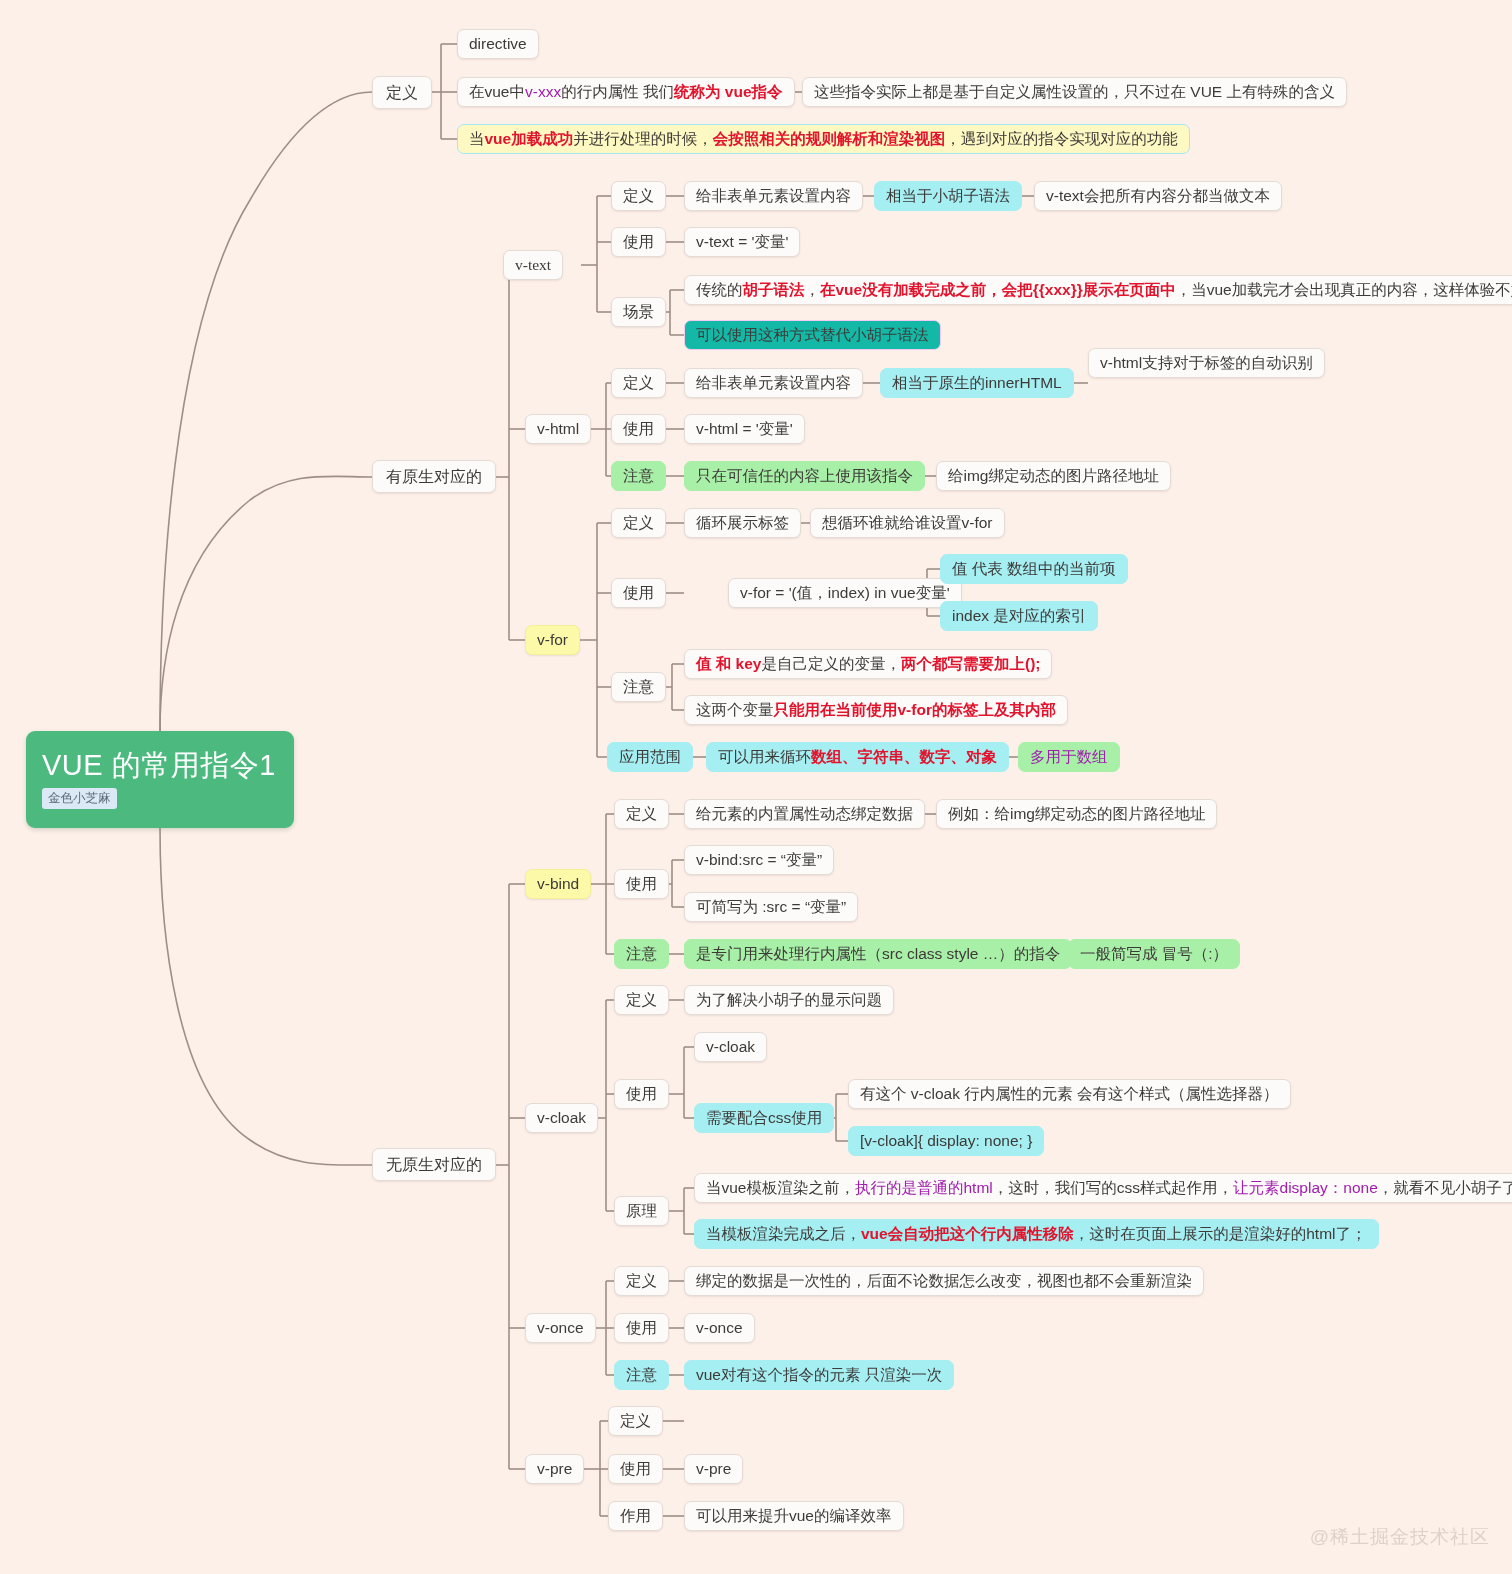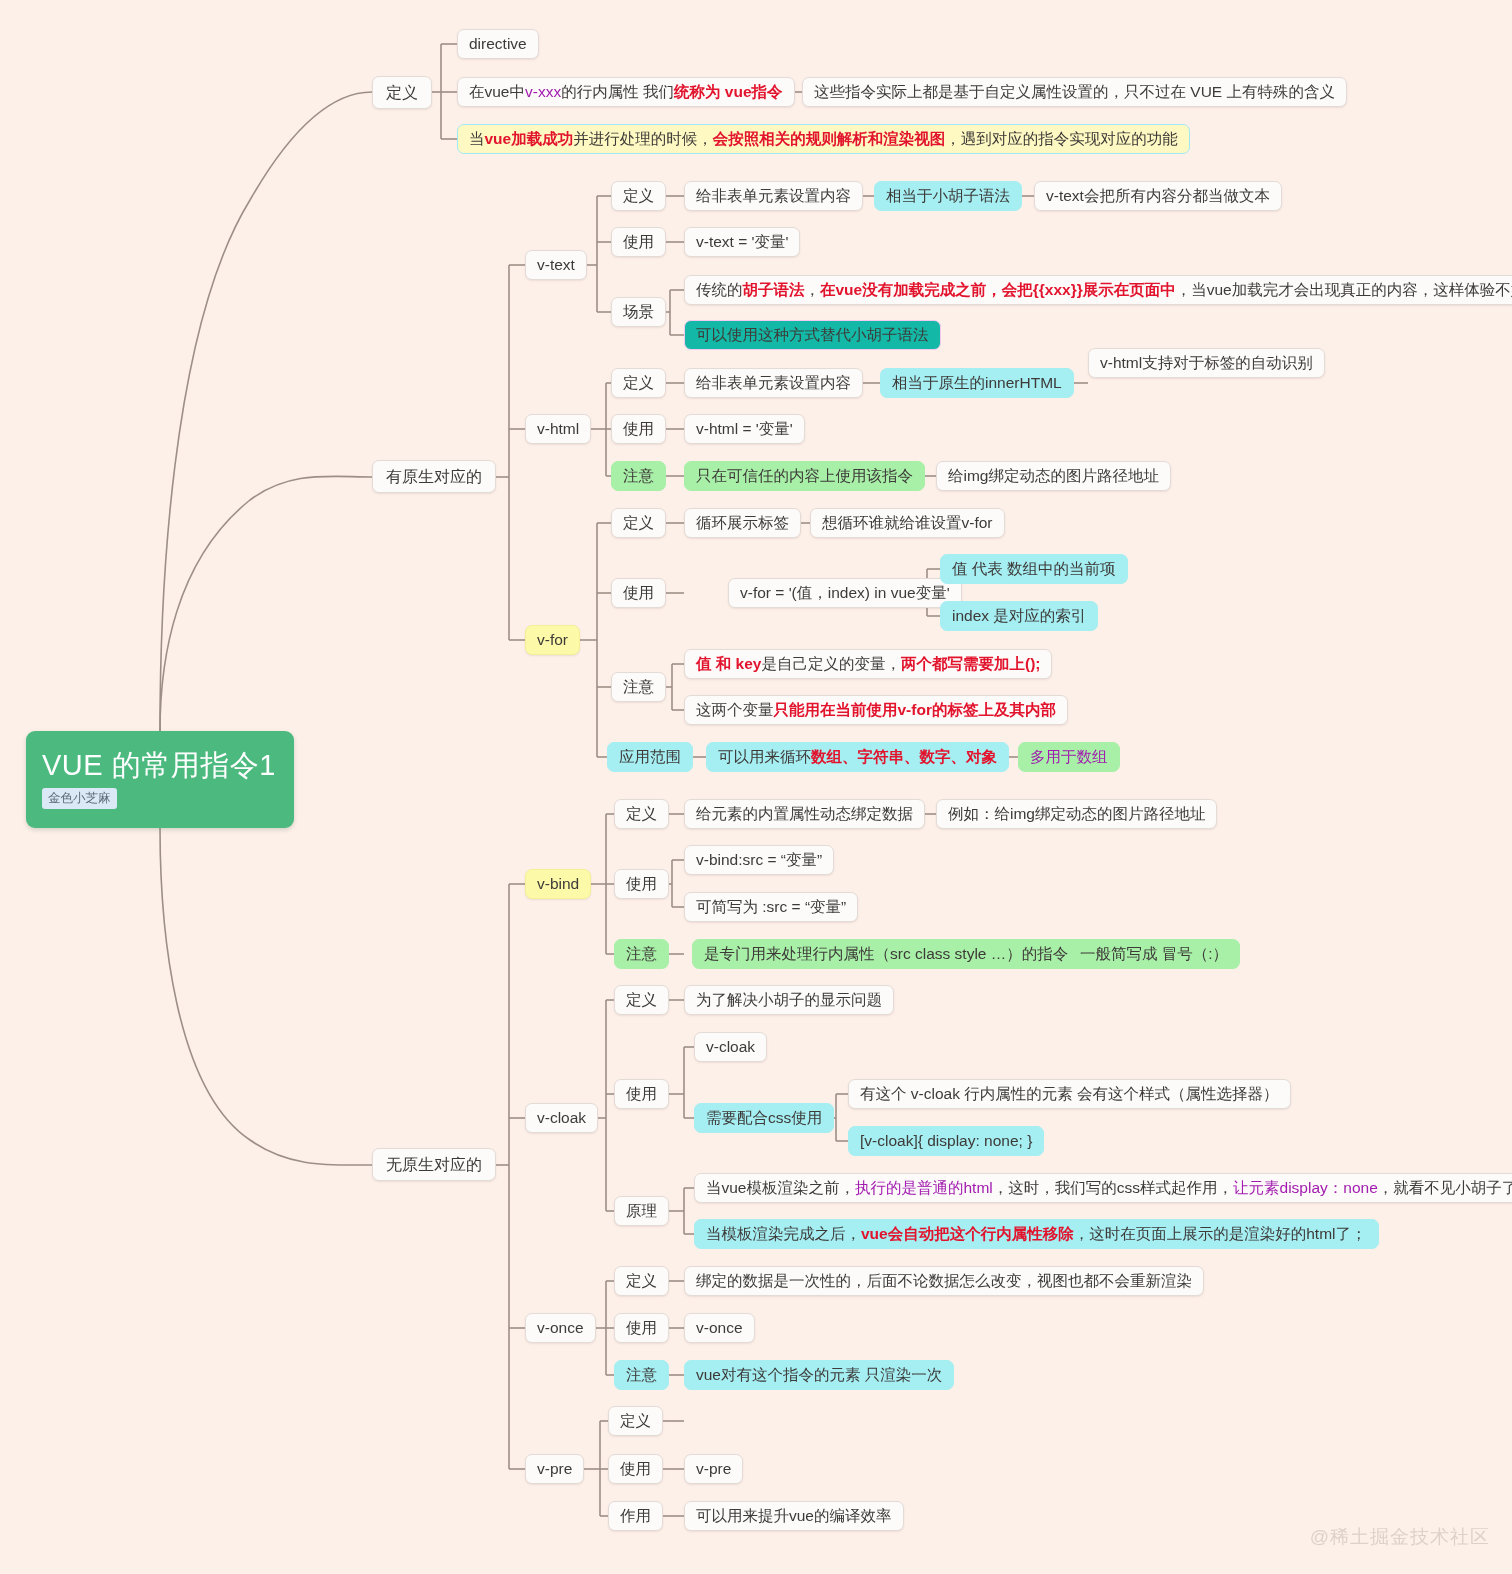--- a/index.html
+++ b/index.html
@@ -200,21 +200,21 @@
   </div>
 
   <div class="node big" style="left:372px;top:76px;">定义</div>
   <div class="node" style="left:457px;top:29px;">directive</div>
   <div class="node" style="left:457px;top:77px;border-radius:7px;">在vue中 <b class="k">v-xxx</b> 的行内属性 我们<b class="r">统称为 vue指令</b></div>
   <div class="node" style="left:802px;top:77px;">这些指令实际上都是基于自定义属性设置的，只不过在 VUE 上有特殊的含义</div>
   <div class="node hl-cyan2" style="left:457px;top:124px;">当<b class="r">vue加载成功</b>并进行处理的时候，<b class="r">会按照相关的规则解析和渲染视图</b>，遇到对应的指令实现对应的功能</div>
 
   <div class="node big" style="left:372px;top:460px;">有原生对应的</div>
 
-  <div class="node" style="left:525px;top:250px;">v-text</div>
+  <div class="node" style="left:503px;top:250px;font-family:Liberation Serif, serif;">v-text</div>
   <div class="node" style="left:611px;top:181px;">定义</div>
   <div class="node" style="left:684px;top:181px;">给非表单元素设置内容</div>
   <div class="node hl-cyan" style="left:874px;top:181px;">相当于小胡子语法</div>
   <div class="node" style="left:1034px;top:181px;">v-text会把所有内容分都当做文本</div>
   <div class="node" style="left:611px;top:227px;">使用</div>
   <div class="node" style="left:684px;top:227px;">v-text = '变量'</div>
   <div class="node" style="left:611px;top:297px;">场景</div>
   <div class="node" style="left:684px;top:275px;">传统的<b class="r">胡子语法</b>，<b class="r">在vue没有加载完成之前，会把{{xxx}}展示在页面中</b>，当vue加载完才会出现真正的内容，这样体验不好</div>
   <div class="node hl-pink" style="left:684px;top:320px;">可以使用这种方式替代小胡子语法</div>
 
@@ -249,21 +249,21 @@
   <div class="node big" style="left:372px;top:1148px;">无原生对应的</div>
 
   <div class="node hl-yellow" style="left:525px;top:869px;">v-bind</div>
   <div class="node" style="left:614px;top:799px;">定义</div>
   <div class="node" style="left:684px;top:799px;">给元素的内置属性动态绑定数据</div>
   <div class="node" style="left:936px;top:799px;">例如：给img绑定动态的图片路径地址</div>
   <div class="node" style="left:614px;top:869px;">使用</div>
   <div class="node" style="left:684px;top:845px;">v-bind:src = “变量”</div>
   <div class="node" style="left:684px;top:892px;">可简写为 :src = “变量”</div>
   <div class="node hl-green" style="left:614px;top:939px;">注意</div>
-  <div class="node hl-green" style="left:684px;top:939px;margin-left:8px;">是专门用来处理行内属性（src class style …）的指令</div>
+  <div class="node hl-green" style="left:684px;top:939px;">是专门用来处理行内属性（src class style …）的指令</div>
   <div class="node hl-green" style="left:1068px;top:939px;">一般简写成 冒号（:）</div>
 
   <div class="node" style="left:525px;top:1103px;">v-cloak</div>
   <div class="node" style="left:614px;top:985px;">定义</div>
   <div class="node" style="left:684px;top:985px;">为了解决小胡子的显示问题</div>
   <div class="node" style="left:614px;top:1079px;">使用</div>
   <div class="node" style="left:694px;top:1032px;">v-cloak</div>
   <div class="node hl-cyan" style="left:694px;top:1103px;">需要配合css使用</div>
   <div class="node" style="left:848px;top:1079px;">有这个 v-cloak 行内属性的元素 会有这个样式（属性选择器）</div>
   <div class="node hl-cyan" style="left:848px;top:1126px;">[v-cloak]{ display: none; }</div>

